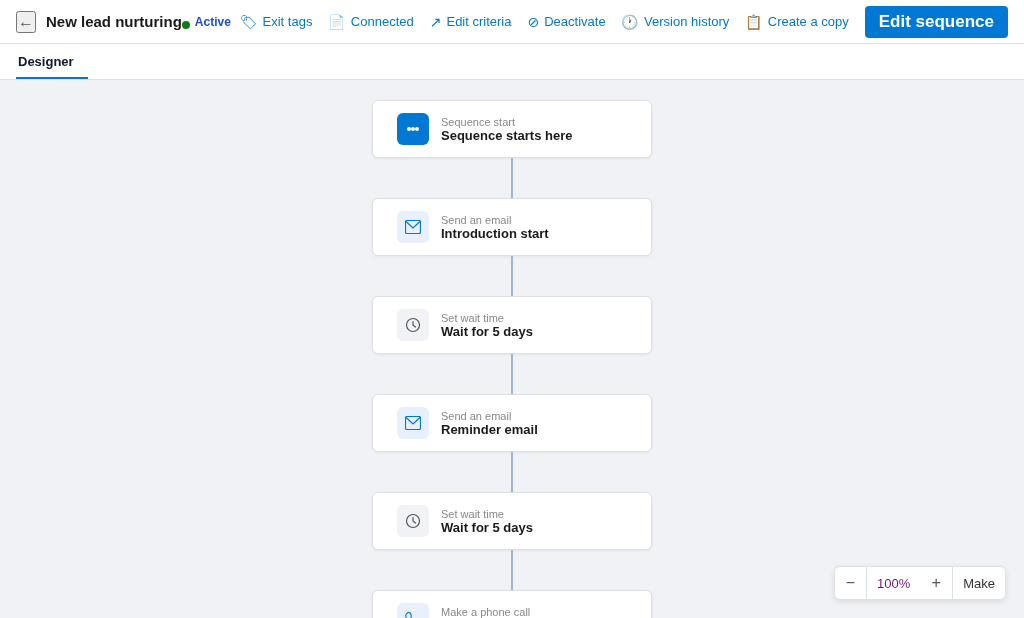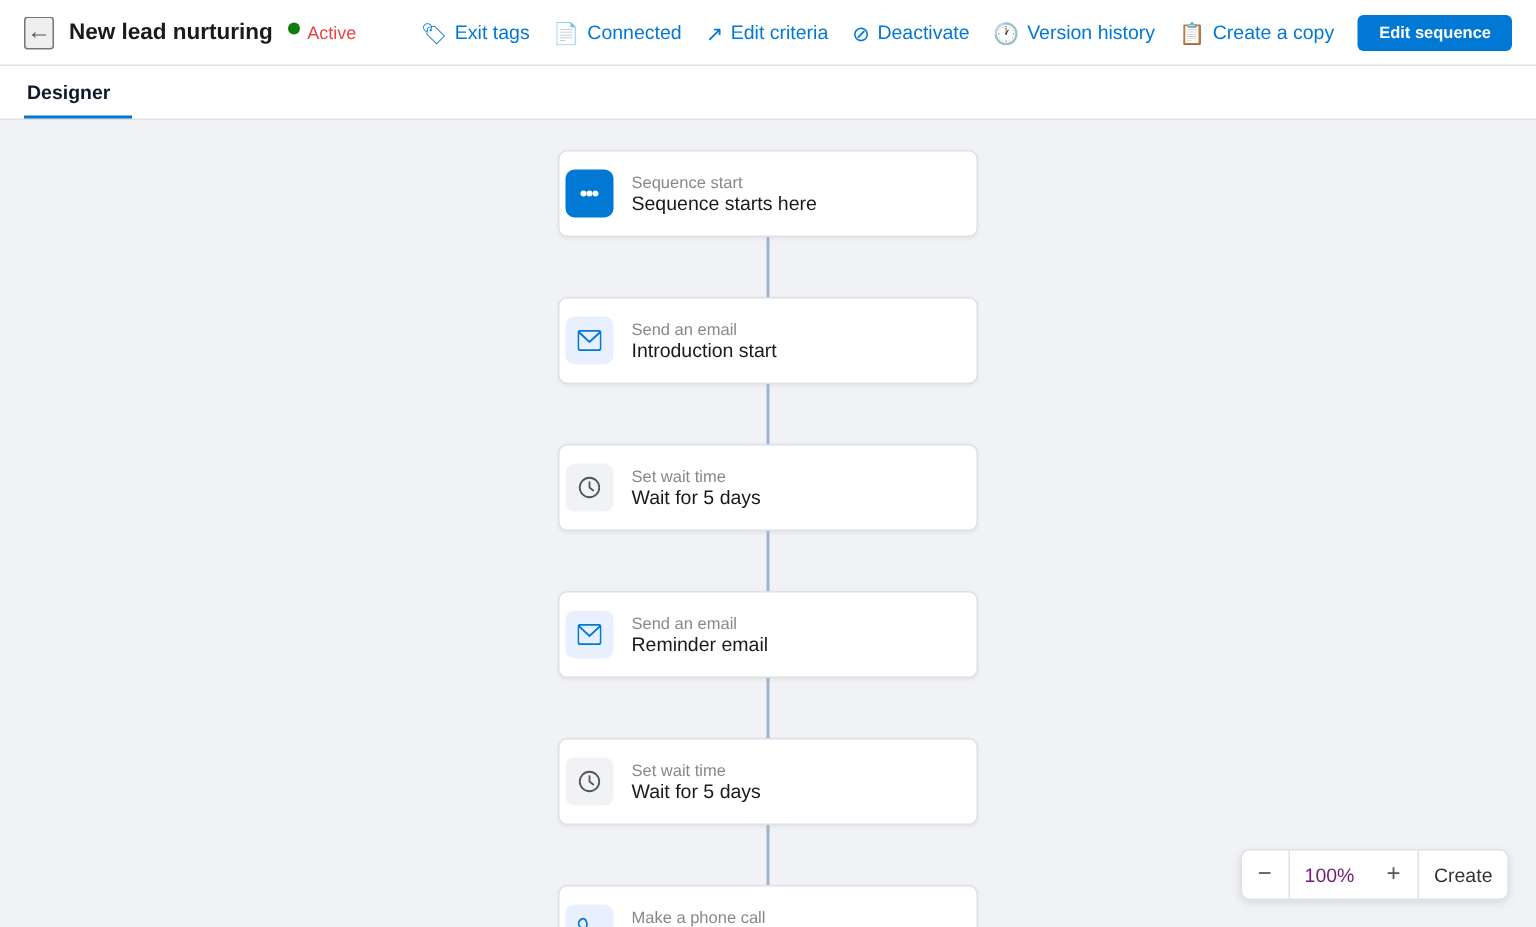--- a/index.html
+++ b/index.html
@@ -17,28 +17,28 @@
     .back-btn {
       cursor: pointer;
       margin-right: 10px;
       color: #555;
       font-size: 16px;
     }
     .app-title {
       font-size: 15px;
       font-weight: 600;
       color: #1a1a1a;
-      margin-right: 10px;
     }
     .status-badge {
       display: flex;
-      align-items: flex-start;
+      align-items: flex-end;
       gap: 5px;
       font-size: 12px;
-      color: #ef4444;
+      color: #1d4ed8;
+      font-weight: bold;
     }
     .status-dot {
       width: 8px;
       height: 8px;
       border-radius: 50%;
       background: #107c10;
     }
     .header-actions {
       display: flex;
       align-items: center;
@@ -58,21 +58,21 @@
     }
     .header-action-icon {
       font-size: 14px;
     }
     .edit-sequence-btn {
       background: #0078d4;
       color: #fff;
       border: none;
       border-radius: 4px;
       padding: 6px 14px;
-      font-size: 11px;
+      font-size: 17px;
       font-weight: 600;
       cursor: pointer;
     }
 
     
     .tabs {
       display: flex;
       align-items: flex-end;
       background: #fff;
       border-bottom: 1px solid #e0e0e0;
@@ -110,21 +110,21 @@
       display: flex;
       flex-direction: column;
       align-items: center;
       width: 320px;
     }
 
     .flow-card {
       background: #fff;
       border: 1px solid #dde0e5;
       border-radius: 6px;
-      padding: 12px 4px;
+      padding: 12px 24px;
       width: 280px;
       display: flex;
       align-items: center;
       gap: 12px;
       box-shadow: 0 1px 3px rgba(0,0,0,0.06);
     }
 
     .flow-card-icon {
       width: 32px;
       height: 32px;
@@ -151,21 +151,21 @@
     .flow-card-content {
       display: flex;
       flex-direction: column;
     }
     .flow-card-label {
       font-size: 11px;
       color: #888;
     }
     .flow-card-title {
       font-size: 13px;
-      font-weight: 400;
+      font-weight: 700;
       color: #1a1a1a;
     }
 
     
     .connector {
       width: 2px;
       height: 40px;
       background: #a0b4d0;
       flex-shrink: 0;
     }
@@ -353,14 +353,14 @@
       </div>
     </div>
 
   </div>
 </div>
 
 <div class="zoom-controls">
   <button class="zoom-btn">−</button>
   <span class="zoom-value">100%</span>
   <button class="zoom-btn" style="border-right:none;">+</button>
-  <button class="zoom-reset-btn">Create</button>
+  <button class="zoom-reset-btn">Make</button>
 </div>
 
 </body></html>

